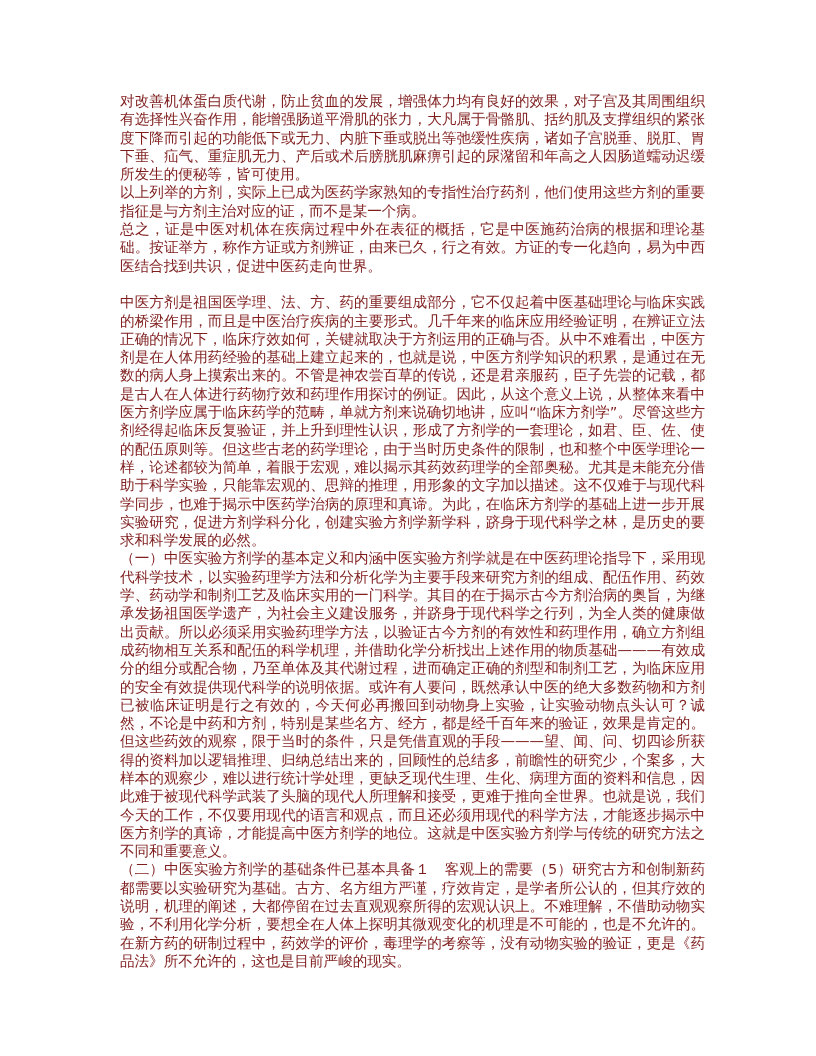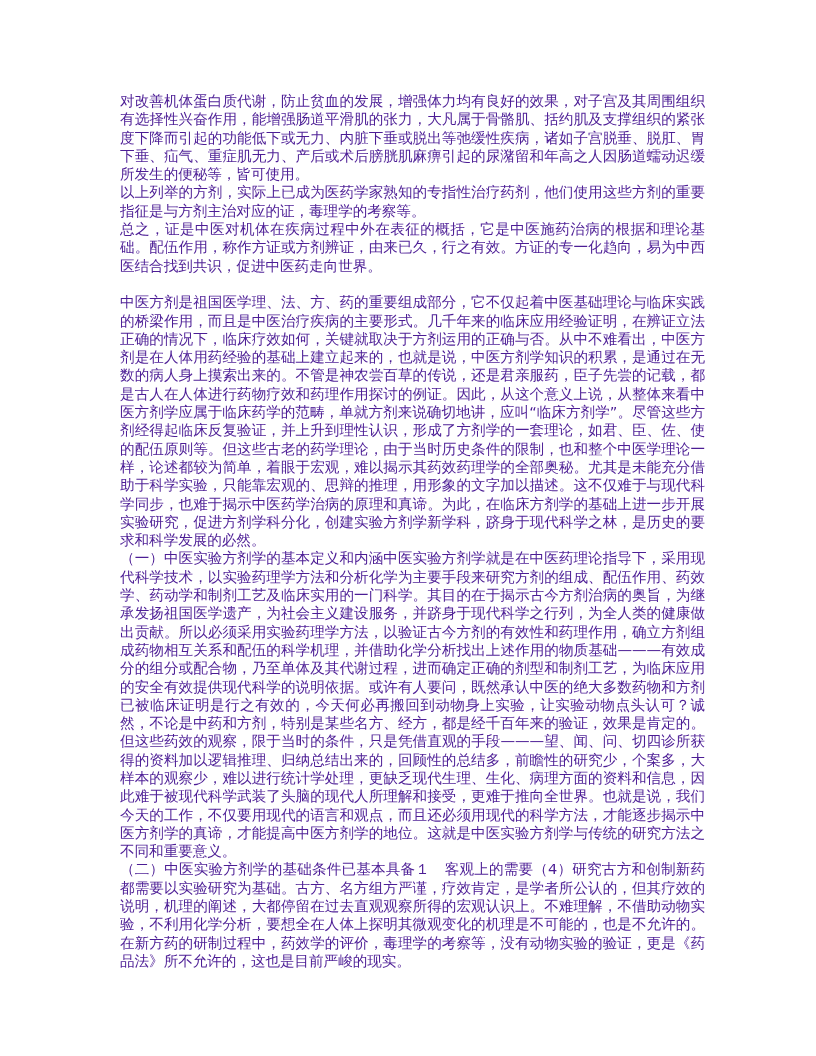--- a/index.html
+++ b/index.html
@@ -14,38 +14,38 @@
       overflow: hidden;
     }
     .page {
       position: absolute;
       left: 120px;
       top: 92px;
       width: 585px;
       font-family: "DejaVu Sans", "Liberation Sans", sans-serif;
       font-size: 14.6px;
       line-height: 18.3px;
-      color: #4c1d95;
+      color: #7f1d1d;
       text-align: justify;
       text-justify: inter-character;
       word-break: break-all;
       letter-spacing: -0.05px;
     }
     .page p {
       margin: 0;
       padding: 0;
     }
     .page .blank {
       height: 18.3px;
     }
   </style>
 </head>
 <body>
 
 <div class="page">
   <p>对改善机体蛋白质代谢，防止贫血的发展，增强体力均有良好的效果，对子宫及其周围组织有选择性兴奋作用，能增强肠道平滑肌的张力，大凡属于骨骼肌、括约肌及支撑组织的紧张度下降而引起的功能低下或无力、内脏下垂或脱出等弛缓性疾病，诸如子宫脱垂、脱肛、胃下垂、疝气、重症肌无力、产后或术后膀胱肌麻痹引起的尿潴留和年高之人因肠道蠕动迟缓所发生的便秘等，皆可使用。</p>
-  <p>以上列举的方剂，实际上已成为医药学家熟知的专指性治疗药剂，他们使用这些方剂的重要指征是与方剂主治对应的证，毒理学的考察等。</p>
-  <p>总之，证是中医对机体在疾病过程中外在表征的概括，它是中医施药治病的根据和理论基础。配伍作用，称作方证或方剂辨证，由来已久，行之有效。方证的专一化趋向，易为中西医结合找到共识，促进中医药走向世界。</p>
+  <p>以上列举的方剂，实际上已成为医药学家熟知的专指性治疗药剂，他们使用这些方剂的重要指征是与方剂主治对应的证，而不是某一个病。</p>
+  <p>总之，证是中医对机体在疾病过程中外在表征的概括，它是中医施药治病的根据和理论基础。按证举方，称作方证或方剂辨证，由来已久，行之有效。方证的专一化趋向，易为中西医结合找到共识，促进中医药走向世界。</p>
   <div class="blank"></div>
   <p>中医方剂是祖国医学理、法、方、药的重要组成部分，它不仅起着中医基础理论与临床实践的桥梁作用，而且是中医治疗疾病的主要形式。几千年来的临床应用经验证明，在辨证立法正确的情况下，临床疗效如何，关键就取决于方剂运用的正确与否。从中不难看出，中医方剂是在人体用药经验的基础上建立起来的，也就是说，中医方剂学知识的积累，是通过在无数的病人身上摸索出来的。不管是神农尝百草的传说，还是君亲服药，臣子先尝的记载，都是古人在人体进行药物疗效和药理作用探讨的例证。因此，从这个意义上说，从整体来看中医方剂学应属于临床药学的范畴，单就方剂来说确切地讲，应叫“临床方剂学”。尽管这些方剂经得起临床反复验证，并上升到理性认识，形成了方剂学的一套理论，如君、臣、佐、使的配伍原则等。但这些古老的药学理论，由于当时历史条件的限制，也和整个中医学理论一样，论述都较为简单，着眼于宏观，难以揭示其药效药理学的全部奥秘。尤其是未能充分借助于科学实验，只能靠宏观的、思辩的推理，用形象的文字加以描述。这不仅难于与现代科学同步，也难于揭示中医药学治病的原理和真谛。为此，在临床方剂学的基础上进一步开展实验研究，促进方剂学科分化，创建实验方剂学新学科，跻身于现代科学之林，是历史的要求和科学发展的必然。</p>
   <p>（一）中医实验方剂学的基本定义和内涵中医实验方剂学就是在中医药理论指导下，采用现代科学技术，以实验药理学方法和分析化学为主要手段来研究方剂的组成、配伍作用、药效学、药动学和制剂工艺及临床实用的一门科学。其目的在于揭示古今方剂治病的奥旨，为继承发扬祖国医学遗产，为社会主义建设服务，并跻身于现代科学之行列，为全人类的健康做出贡献。所以必须采用实验药理学方法，以验证古今方剂的有效性和药理作用，确立方剂组成药物相互关系和配伍的科学机理，并借助化学分析找出上述作用的物质基础———有效成分的组分或配合物，乃至单体及其代谢过程，进而确定正确的剂型和制剂工艺，为临床应用的安全有效提供现代科学的说明依据。或许有人要问，既然承认中医的绝大多数药物和方剂已被临床证明是行之有效的，今天何必再搬回到动物身上实验，让实验动物点头认可？诚然，不论是中药和方剂，特别是某些名方、经方，都是经千百年来的验证，效果是肯定的。但这些药效的观察，限于当时的条件，只是凭借直观的手段———望、闻、问、切四诊所获得的资料加以逻辑推理、归纳总结出来的，回顾性的总结多，前瞻性的研究少，个案多，大样本的观察少，难以进行统计学处理，更缺乏现代生理、生化、病理方面的资料和信息，因此难于被现代科学武装了头脑的现代人所理解和接受，更难于推向全世界。也就是说，我们今天的工作，不仅要用现代的语言和观点，而且还必须用现代的科学方法，才能逐步揭示中医方剂学的真谛，才能提高中医方剂学的地位。这就是中医实验方剂学与传统的研究方法之不同和重要意义。</p>
-  <p>（二）中医实验方剂学的基础条件已基本具备１　客观上的需要（4）研究古方和创制新药都需要以实验研究为基础。古方、名方组方严谨，疗效肯定，是学者所公认的，但其疗效的说明，机理的阐述，大都停留在过去直观观察所得的宏观认识上。不难理解，不借助动物实验，不利用化学分析，要想全在人体上探明其微观变化的机理是不可能的，也是不允许的。在新方药的研制过程中，药效学的评价，毒理学的考察等，没有动物实验的验证，更是《药品法》所不允许的，这也是目前严峻的现实。</p>
+  <p>（二）中医实验方剂学的基础条件已基本具备１　客观上的需要（5）研究古方和创制新药都需要以实验研究为基础。古方、名方组方严谨，疗效肯定，是学者所公认的，但其疗效的说明，机理的阐述，大都停留在过去直观观察所得的宏观认识上。不难理解，不借助动物实验，不利用化学分析，要想全在人体上探明其微观变化的机理是不可能的，也是不允许的。在新方药的研制过程中，药效学的评价，毒理学的考察等，没有动物实验的验证，更是《药品法》所不允许的，这也是目前严峻的现实。</p>
 </div>
 
 </body></html>

